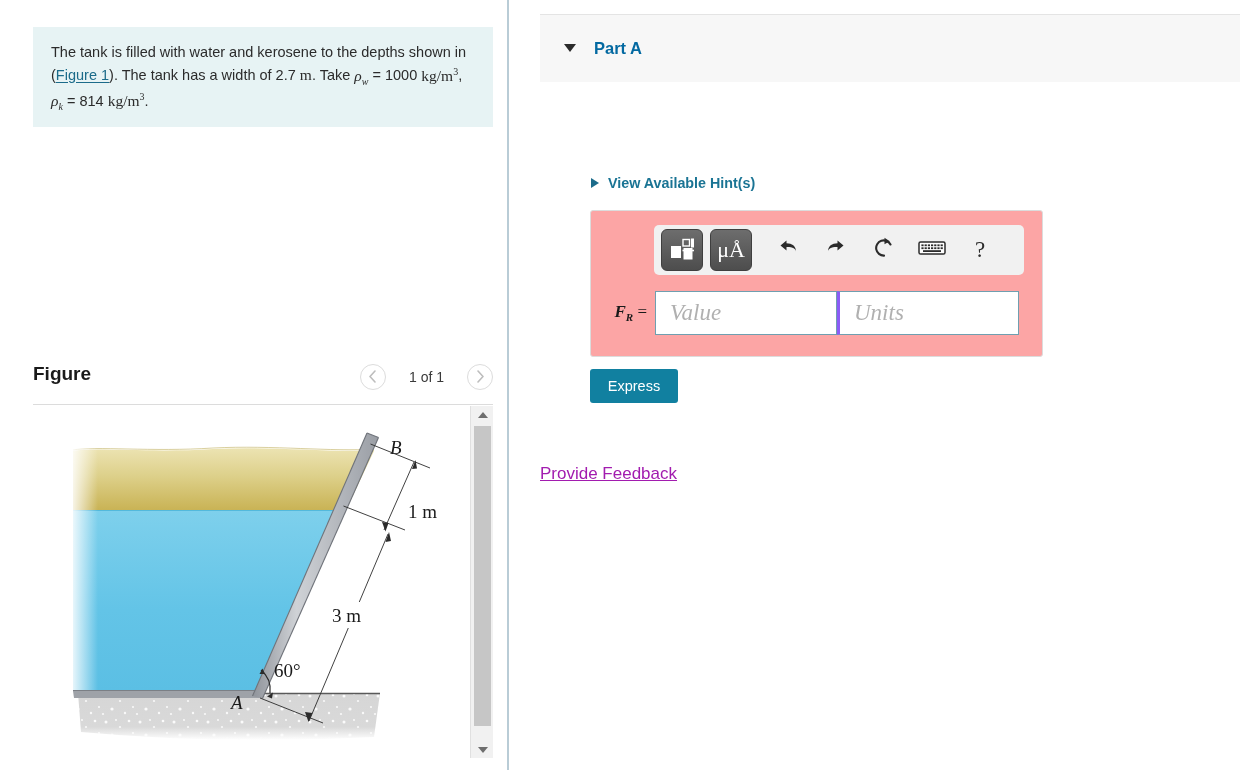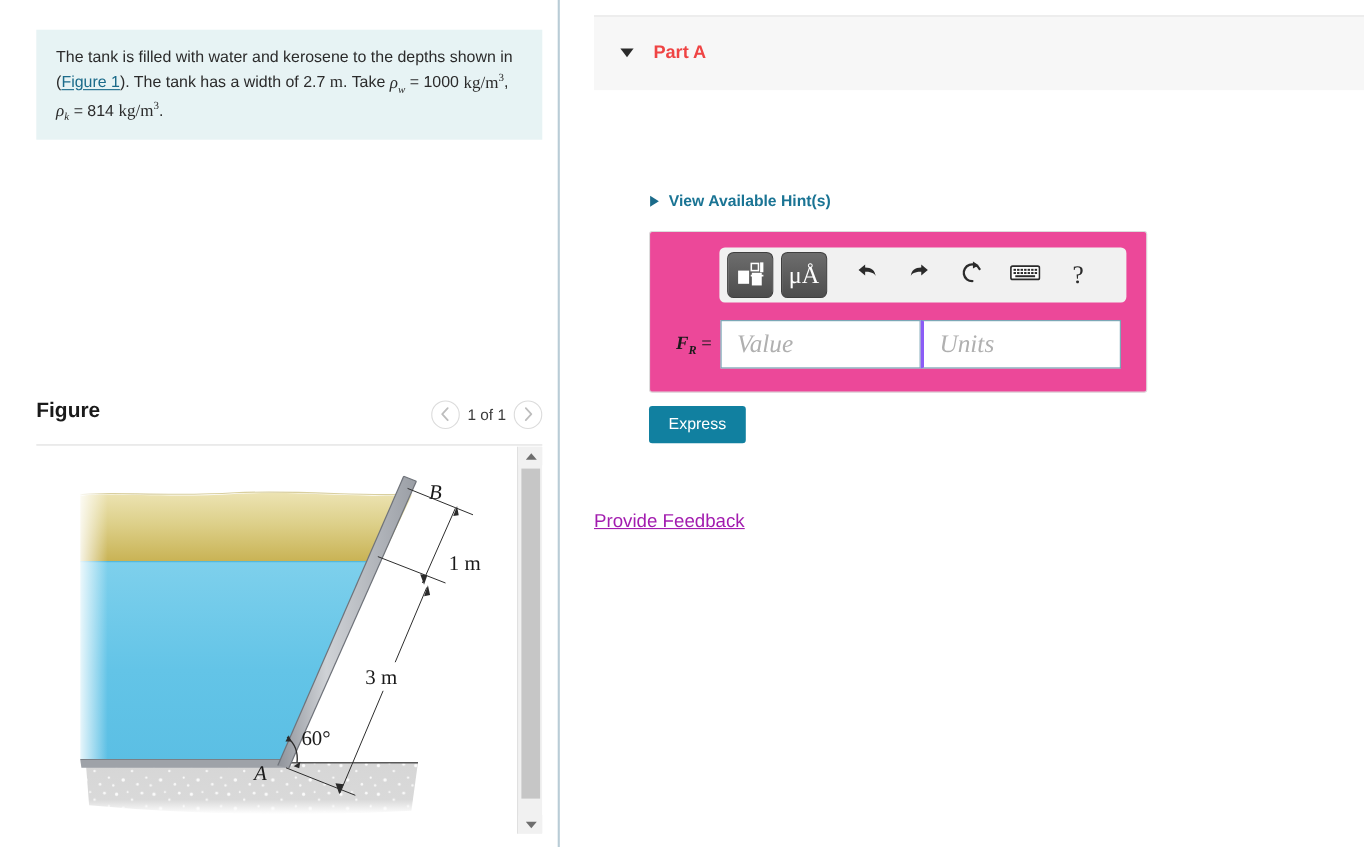--- a/index.html
+++ b/index.html
@@ -60,21 +60,21 @@
   #figure-title {
     position: absolute;
     left: 0; top: 3px;
     font-size: 19px;
     font-weight: bold;
     color: #1a1a1a;
   }
   #fig-pager {
     position: absolute;
     right: 0; top: 4px;
-    display: flex; align-items: center; gap: 7px;
+    display: flex; align-items: center; gap: 23px;
   }
   .pager-btn {
     width: 26px; height: 26px;
     border-radius: 50%;
     border: 1px solid #dcdcdc;
     background: #fff;
     display: flex; align-items: center; justify-content: center;
     cursor: pointer;
     color: #bdbdbd;
     font-size: 13px;
@@ -152,21 +152,21 @@
     border-left: 6px solid transparent;
     border-right: 6px solid transparent;
     border-top: 8px solid #2b2b2b;
     cursor: pointer;
   }
   #partA-label {
     position: absolute;
     left: 54px; top: 24px;
     font-size: 16.5px;
     font-weight: bold;
-    color: #ef4444;
+    color: #0369a1;
   }
 
   #question-text {
     position: absolute;
     left: 82px; top: 103px;
     width: 640px;
     font-size: 14.8px;
     color: #3a3a3a;
     line-height: 1.5;
   }
@@ -196,21 +196,21 @@
     color: #1a7494;
   }
 
   
   #answer-box {
     position: absolute;
     left: 81px; top: 210px;
     width: 453px; height: 147px;
     border: 1px solid #dcdcdc;
     border-radius: 3px;
-    background: #ec4899;
+    background: #fca5a5;
   }
   #mq-toolbar {
     position: absolute;
     left: 63px; top: 14px;
     width: 370px; height: 50px;
     background: #f1f1f1;
     border-radius: 5px;
     display: flex; align-items: center;
   }
   .tb-sq {

